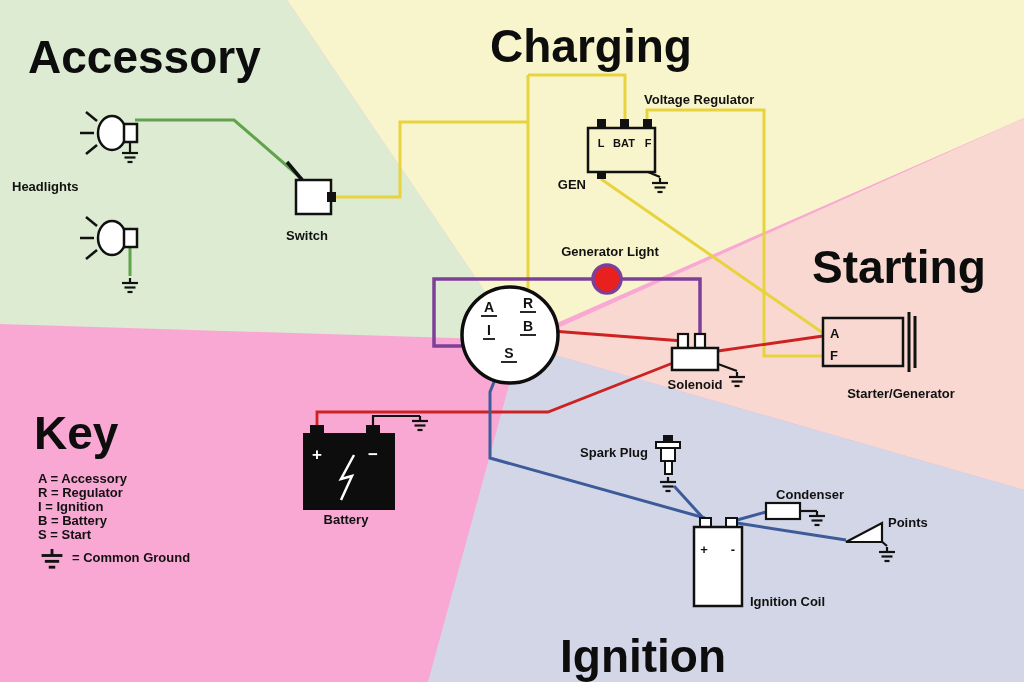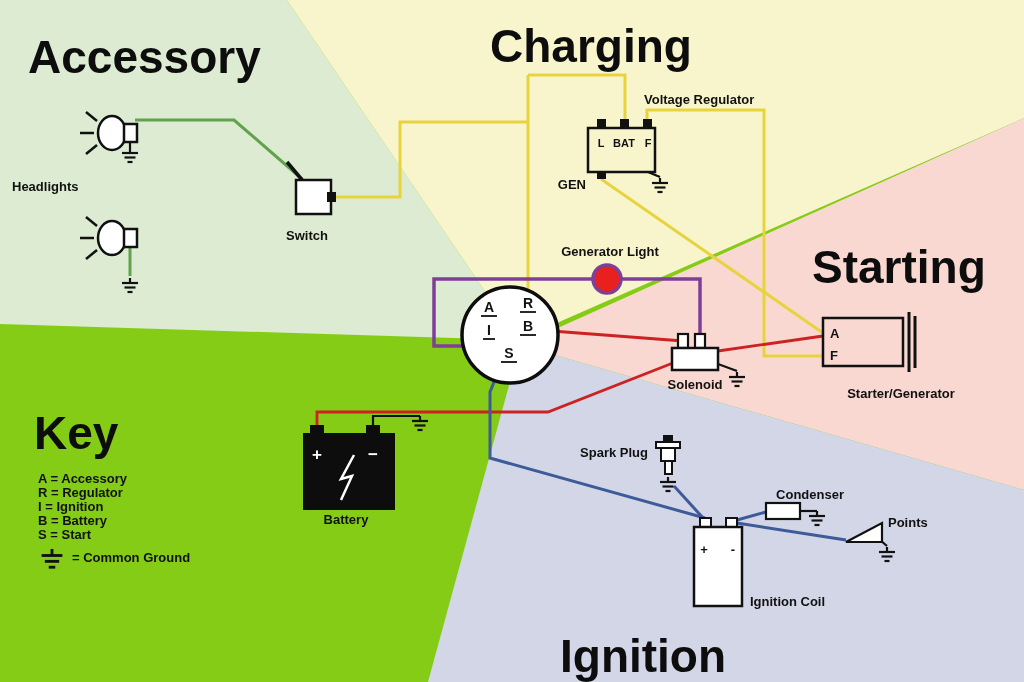--- a/index.html
+++ b/index.html
@@ -1,17 +1,17 @@
 <!DOCTYPE html>
 <html><head>
 <meta charset="utf-8">
 <style>
   * { margin:0; padding:0; box-sizing:border-box; }
   html,body { background:#ffffff; font-family:"Liberation Sans", sans-serif; }
-  .stage { position:relative; width:1024px; height:682px; background:#84cc16; overflow:hidden; }
+  .stage { position:relative; width:1024px; height:682px; background:#f9a8d4; overflow:hidden; }
   svg { display:block; }
   svg text { font-family:"Liberation Sans", sans-serif; fill:#111; }
   .title  { font-size:46px; font-weight:900; fill:#0d0d0d; }
   .lbl    { font-size:13px; font-weight:bold; }
   .lbl-sm { font-size:11px; font-weight:bold; }
   .term   { font-size:14px; font-weight:bold; }
   .legend { font-size:13px; font-weight:bold; }
   .wsign  { font-size:17px; font-weight:bold; fill:#ffffff; }
 </style>
 </head>

